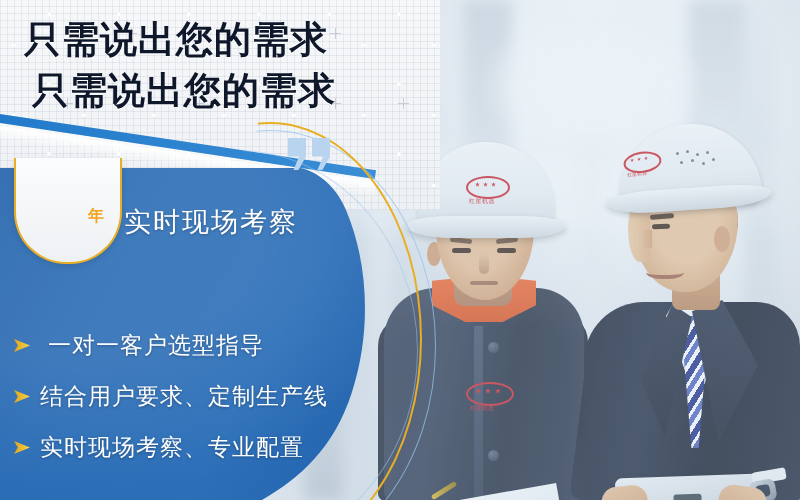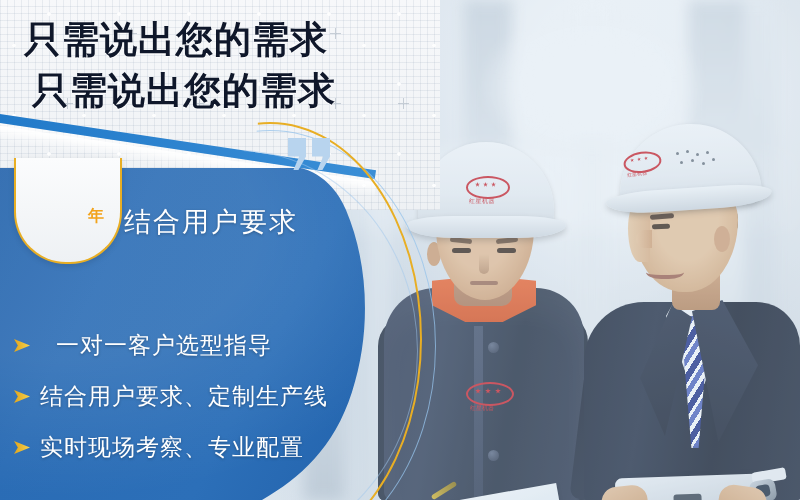--- a/index.html
+++ b/index.html
@@ -294,21 +294,21 @@
   .bullet .mk{
     width:16px;height:13px;margin-right:10px;flex:0 0 auto;
     background:linear-gradient(90deg,#e0a51c,#f6d24e);
     clip-path:polygon(0 0,100% 50%,0 100%,24% 50%);
   }
   .bullet .tx{
     color:#ffffff;font-size:23px;letter-spacing:1px;white-space:nowrap;
     font-family:"DejaVu Sans","Liberation Sans",sans-serif;
     text-shadow:0 1px 3px rgba(0,0,0,.3);
   }
-  .bullet.first .tx{margin-left:16px;font-family:Liberation Mono, monospace;}
+  .bullet.first .tx{margin-left:8px;font-family:Liberation Mono, monospace;}
 </style>
 </head>
 <body>
 
 <div class="banner">
 
   <div class="photo">
     <div class="photo-bg"></div>
     <div class="photo-streaks">
       <div class="st a"></div>
@@ -438,21 +438,21 @@
 
   <div class="quote">
     <i class="q1"></i>
       <i class="q2"></i>
   </div>
 
   <div class="badge">
     <span class="unit">年</span>
   </div>
 
-  <div class="subhead">结合用户要求</div>
+  <div class="subhead">实时现场考察</div>
 
   <div class="bullets">
     <div class="bullet first">
       <span class="mk"></span>
       <span class="tx">一对一客户选型指导</span>
     </div>
     <div class="bullet">
       <span class="mk"></span>
       <span class="tx">结合用户要求、定制生产线</span>
     </div>

